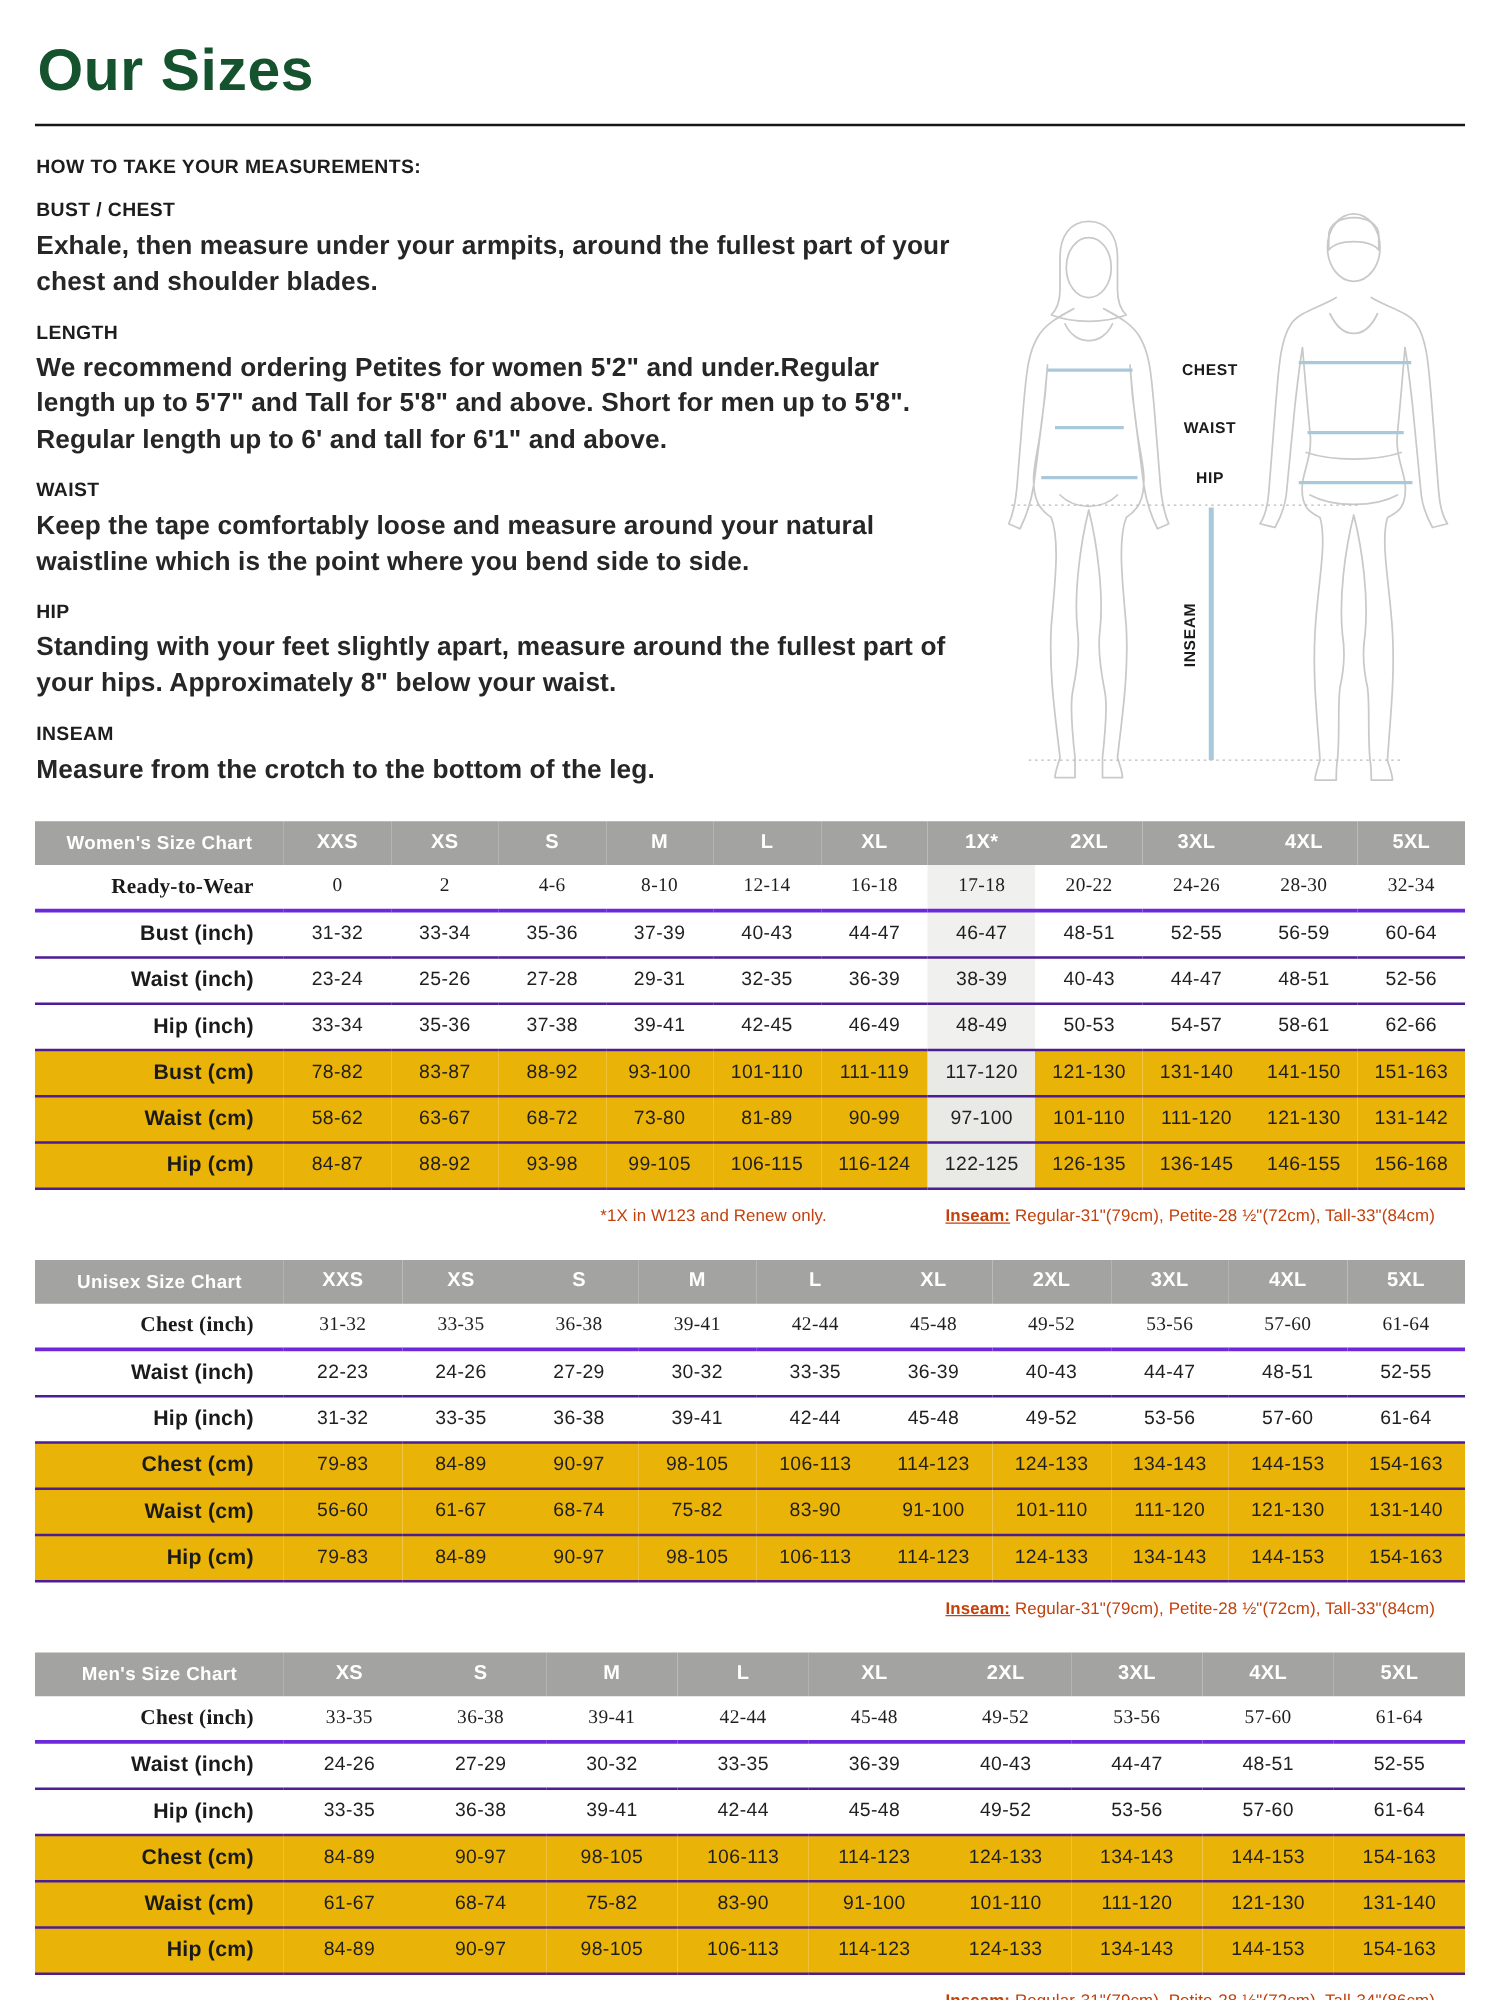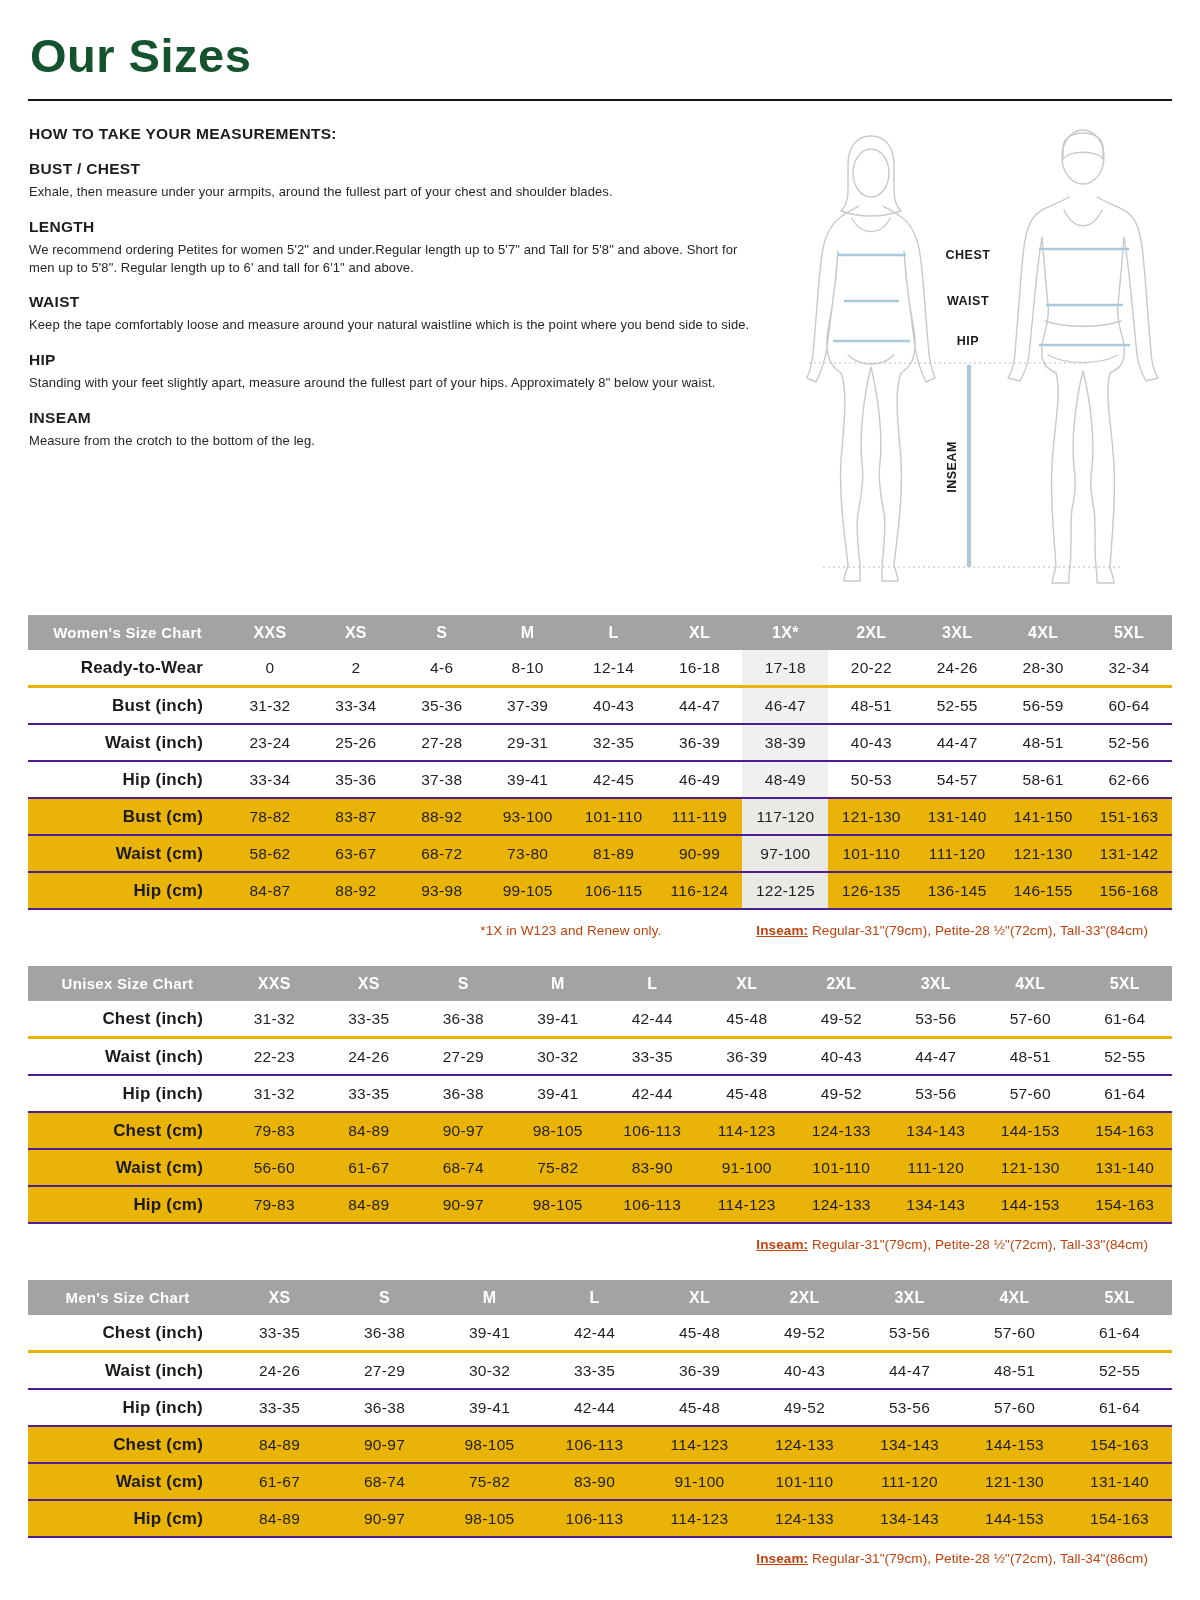--- a/index.html
+++ b/index.html
@@ -4,35 +4,35 @@
 <style>
   html,body{margin:0;padding:0;background:#fff;color:#1d1d1d;
     font-family:"Liberation Sans","DejaVu Sans",sans-serif;}
   .page{width:1200px;min-height:1600px;box-sizing:border-box;padding:24px 28px 20px 28px;}
 
   
   h1{font-size:47px;font-weight:800;margin:4px 0 16px 2px;letter-spacing:.5px;color:#14532d;}
   .title-rule{border:none;border-top:2px solid #161616;margin:0 0 20px 0;}
 
   
-  .top{display:flex;align-items:flex-start;}
+  .top{display:flex;align-items:flex-end;}
   .instructions{width:758px;flex:0 0 auto;}
   .inst-heading{font-size:15.5px;font-weight:700;letter-spacing:.3px;margin:4px 0 6px 1px;}
   .inst-section h3{font-size:15.5px;font-weight:700;letter-spacing:.3px;margin:17px 0 5px 1px;}
-  .inst-section p{font-size:13px;line-height:1.37;margin:0 0 2px 1px;color:#262626;letter-spacing:.1px;max-width:735px;}
+  .inst-section p{font-size:21px;line-height:1.37;margin:0 0 2px 1px;color:#262626;letter-spacing:.1px;max-width:735px;font-weight:bold;}
   .diagram{flex:1 1 auto;margin-top:-6px;}
 
   
   .chart-block{margin-top:26px;}
   .chart-block.first{margin-top:24px;}
   table{border-collapse:collapse;width:100%;table-layout:fixed;}
   thead th{background:#a3a3a1;color:#fff;height:33px;font-size:16px;font-weight:700;letter-spacing:.3px;text-align:center;}
   thead th.label-col{width:197px;font-size:15px;}
   tbody tr{border-bottom:2px solid #4c1d95;}
-  tbody tr:first-child{border-bottom:3px solid #eab308;}
+  tbody tr:first-child{border-bottom:3px solid #6d28d9;font-family:Liberation Serif, serif;}
   tbody th{text-align:right;padding-right:24px;font-size:17px;font-weight:700;height:33px;letter-spacing:.2px;color:#1a1a1a;}
   tbody td{text-align:center;font-size:15.5px;font-weight:500;letter-spacing:.3px;color:#1f1f1f;}
   tbody tr.shaded{background:#eab308;}
   tbody td.hl{background:#f0f0ee;}
   tbody tr.shaded td.hl{background:#e9e9e6;}
 
   
   .footnote{display:flex;justify-content:flex-end;gap:95px;padding:13px 24px 2px 0;font-size:13.5px;color:#c2410c;letter-spacing:.1px;}
   .footnote .fn-label{font-weight:700;text-decoration:underline;}
   .footnote .fn-left:empty{display:none;}

